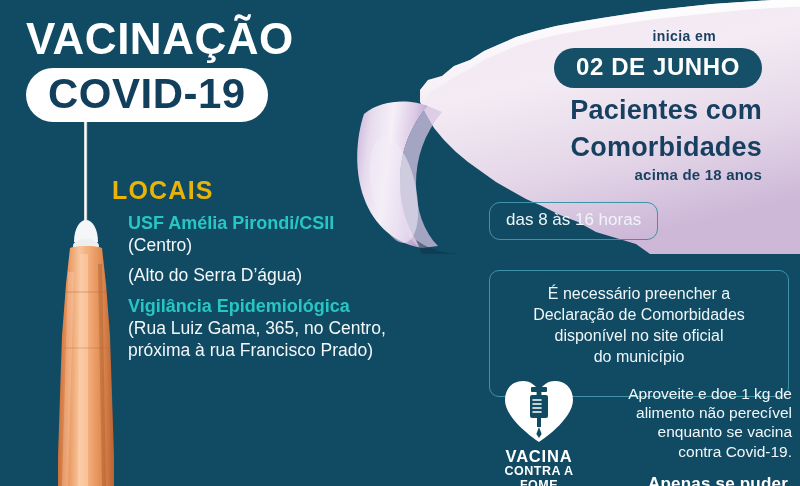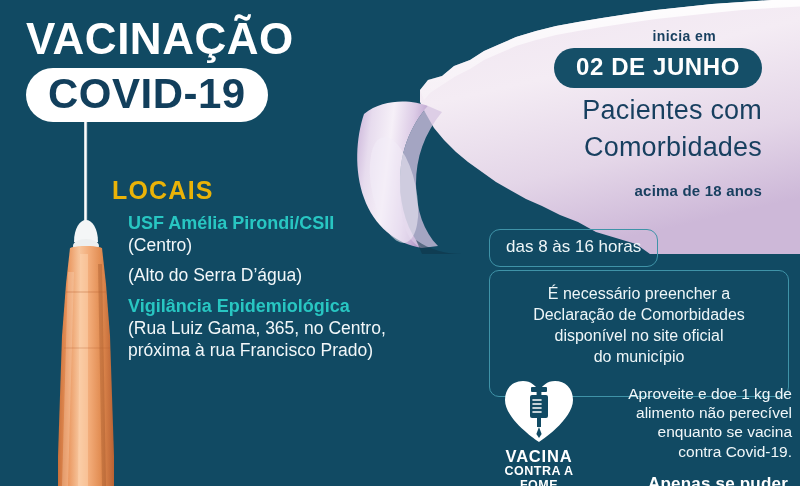--- a/index.html
+++ b/index.html
@@ -116,38 +116,38 @@
     color: #ffffff;
     font-size: 24px;
     font-weight: bold;
     letter-spacing: 0.6px;
     padding: 5px 22px 7px 22px;
     border-radius: 26px;
   }
   .audience {
     color: #173f5f;
     font-size: 27px;
-    font-weight: normal;
+    font-weight: bold;
     line-height: 1.12;
     margin-top: 7px;
     letter-spacing: 0.2px;
   }
   .age {
     color: #173f5f;
     font-size: 15px;
     font-weight: bold;
-    margin-top: 20px;
+    margin-top: 4px;
     letter-spacing: 0.2px;
   }
 
   
   .hours-box {
     position: absolute;
     left: 489px;
-    top: 229px;
+    top: 202px;
     padding: 7px 16px 9px 16px;
     border: 1.5px solid #3f93a8;
     border-radius: 11px;
     color: #eef6f8;
     font-size: 17px;
   }
   .decl-box {
     position: absolute;
     left: 489px;
     top: 270px;

